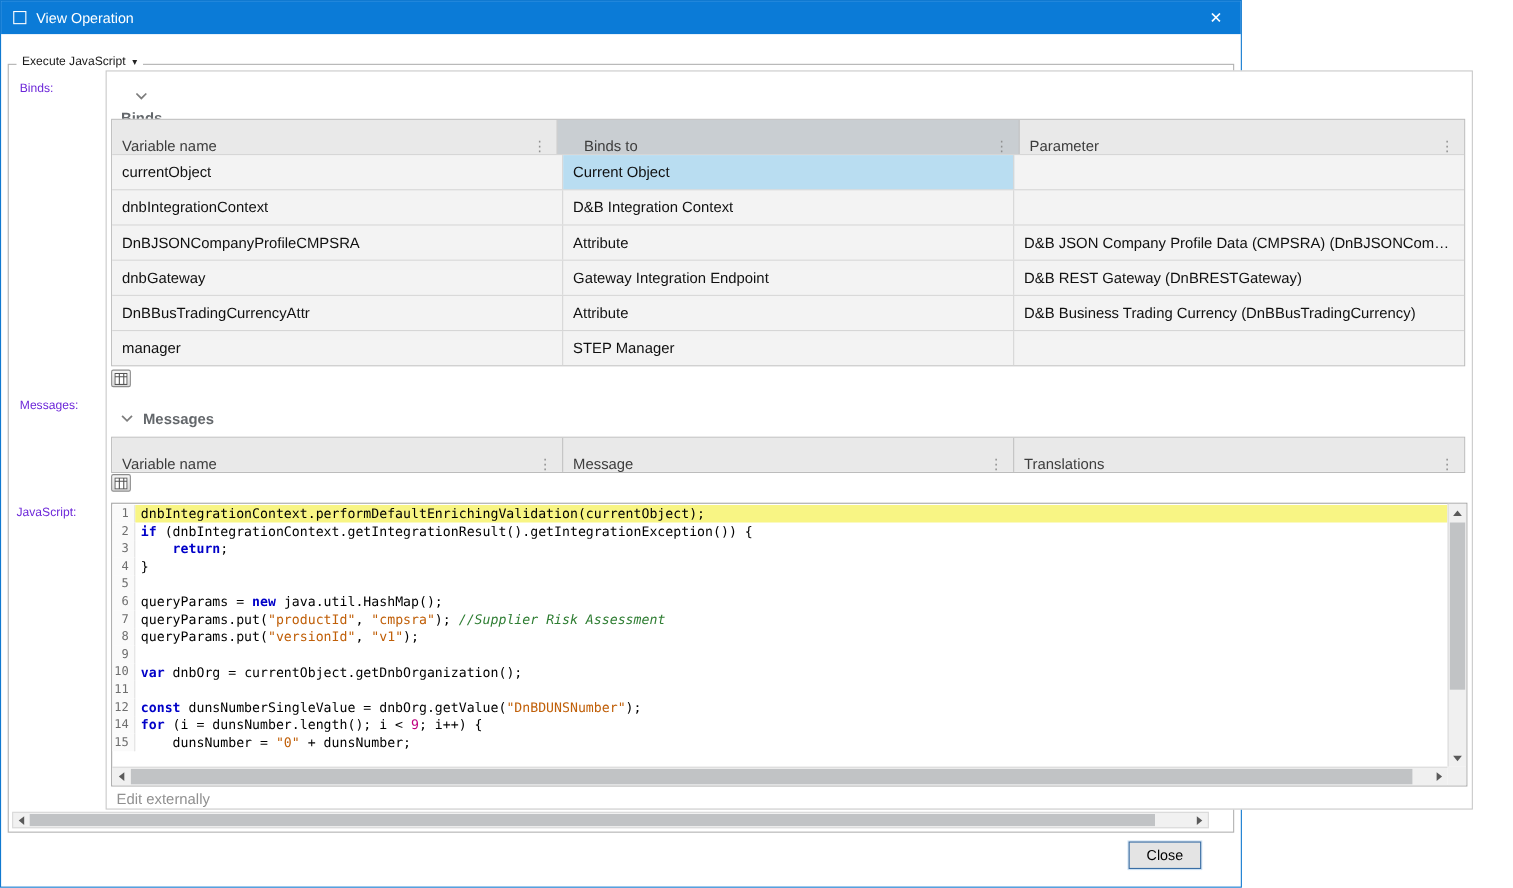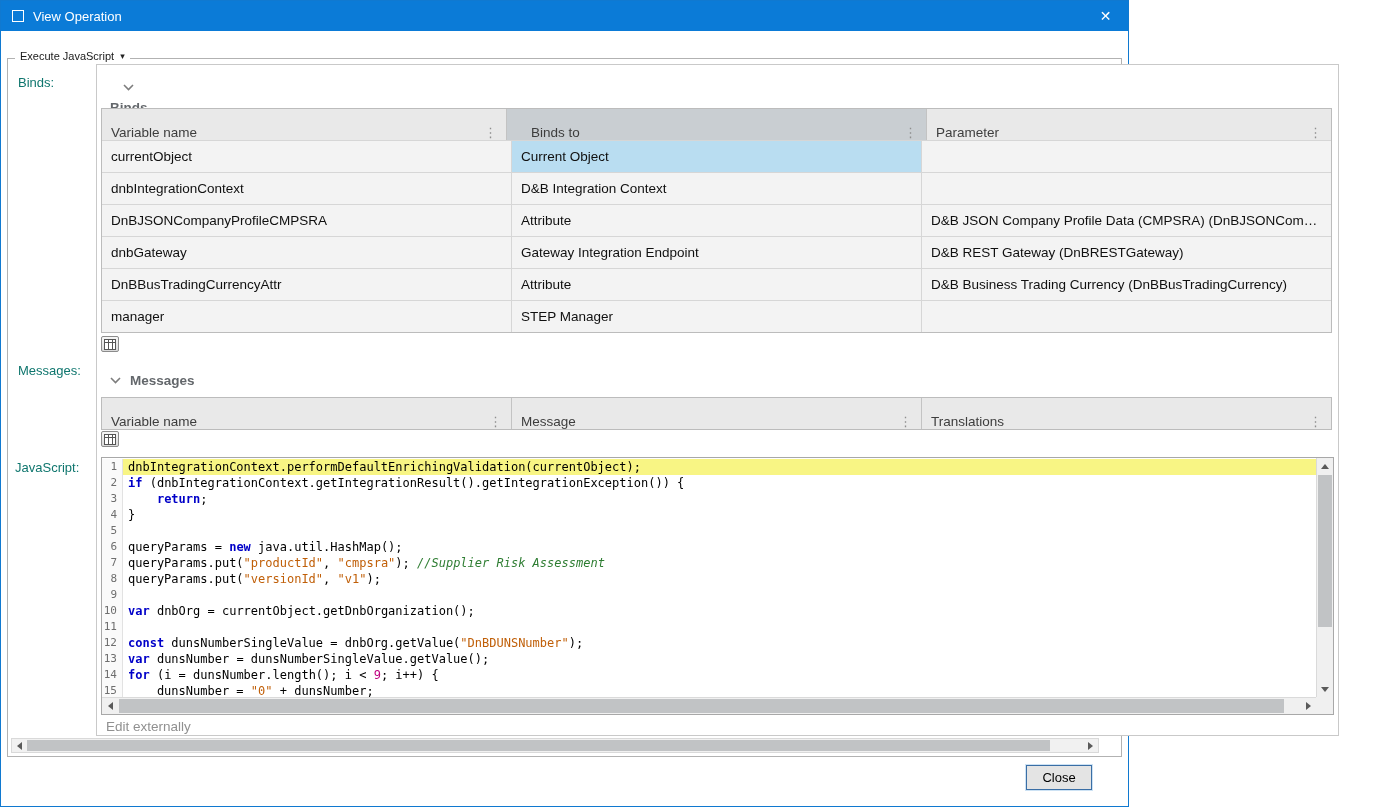--- a/index.html
+++ b/index.html
@@ -11,21 +11,21 @@
   .titlebar { position:absolute; top:0; left:0; right:0; height:30px; background:var(--titlebar,#0b7bd7); display:flex; align-items:center; padding:0 0 0 11px; color:#fff; }
   .title-icon { width:12px; height:12px; border:1px solid #fff; margin-right:9px; flex:0 0 auto; }
   .title-text { font-size:13px; }
   .close-x { margin-left:auto; font-size:14px; width:45px; height:30px; display:flex; align-items:center; justify-content:center; cursor:pointer; }
 
   
   .groupbox { position:absolute; left:6px; right:6px; top:57px; bottom:49px; border:1px solid #b2b2b2; background:#fff; }
   .groupbox-label { position:absolute; top:-9px; left:7px; background:#fff; padding:0 5px; font-size:11px; color:#1a1a1a; display:flex; align-items:center; gap:6px; cursor:pointer; }
   .gb-arrow { font-size:9px; color:#222; }
 
-  .side-label { position:absolute; font-size:13px; color:#0f766e; }
+  .side-label { position:absolute; font-size:11px; color:#6d28d9; }
   .lbl-binds { top:16px; left:10px; }
   .lbl-messages { top:304px; left:10px; }
   .lbl-javascript { top:401px; left:7px; }
 
   .content-panel { position:absolute; left:88px; top:5px; width:1243px; height:672px; border:1px solid #c9c9c9; background:#fff; }
 
   .section-header { position:absolute; display:flex; align-items:center; gap:9px; font-weight:bold; font-size:13.5px; color:#63676b; cursor:pointer; }
   .sh-binds { top:19px; left:13px;flex-direction:column; }
   .sh-messages { top:308px; left:13px;align-items:center; }
 
@@ -215,21 +215,20 @@
             <div class="code-line"><span class="gutter-num">3</span><span class="code-text"><span class="tk-plain">    </span><span class="tk-kw">return</span><span class="tk-plain">;</span></span></div>
             <div class="code-line"><span class="gutter-num">4</span><span class="code-text"><span class="tk-plain">}</span></span></div>
             <div class="code-line"><span class="gutter-num">5</span><span class="code-text"><span class="tk-plain"></span></span></div>
             <div class="code-line"><span class="gutter-num">6</span><span class="code-text"><span class="tk-plain">queryParams = </span><span class="tk-kw">new</span><span class="tk-plain"> java.util.HashMap();</span></span></div>
             <div class="code-line"><span class="gutter-num">7</span><span class="code-text"><span class="tk-plain">queryParams.put(</span><span class="tk-str">"productId"</span><span class="tk-plain">, </span><span class="tk-str">"cmpsra"</span><span class="tk-plain">); </span><span class="tk-comment">//Supplier Risk Assessment</span></span></div>
             <div class="code-line"><span class="gutter-num">8</span><span class="code-text"><span class="tk-plain">queryParams.put(</span><span class="tk-str">"versionId"</span><span class="tk-plain">, </span><span class="tk-str">"v1"</span><span class="tk-plain">);</span></span></div>
             <div class="code-line"><span class="gutter-num">9</span><span class="code-text"><span class="tk-plain"></span></span></div>
             <div class="code-line"><span class="gutter-num">10</span><span class="code-text"><span class="tk-kw">var</span><span class="tk-plain"> dnbOrg = currentObject.getDnbOrganization();</span></span></div>
             <div class="code-line"><span class="gutter-num">11</span><span class="code-text"><span class="tk-plain"></span></span></div>
             <div class="code-line"><span class="gutter-num">12</span><span class="code-text"><span class="tk-kw">const</span><span class="tk-plain"> dunsNumberSingleValue = dnbOrg.getValue(</span><span class="tk-str">"DnBDUNSNumber"</span><span class="tk-plain">);</span></span></div>
-            <div class="code-line"><span class="gutter-num">13</span><span class="code-text"><span class="tk-kw">var</span><span class="tk-plain"> dunsNumber = dunsNumberSingleValue.getValue();</span></span></div>
             <div class="code-line"><span class="gutter-num">14</span><span class="code-text"><span class="tk-kw">for</span><span class="tk-plain"> (i = dunsNumber.length(); i &lt; </span><span class="tk-num">9</span><span class="tk-plain">; i++) {</span></span></div>
             <div class="code-line"><span class="gutter-num">15</span><span class="code-text"><span class="tk-plain">    dunsNumber = </span><span class="tk-str">"0"</span><span class="tk-plain"> + dunsNumber;</span></span></div>
           </div>
         <div class="vscroll">
           <div class="vs-btn vs-up">
               <span class="tri-up"></span>
             </div>
           <div class="vs-thumb"></div>
           <div class="vs-btn vs-down">
               <span class="tri-down"></span>

